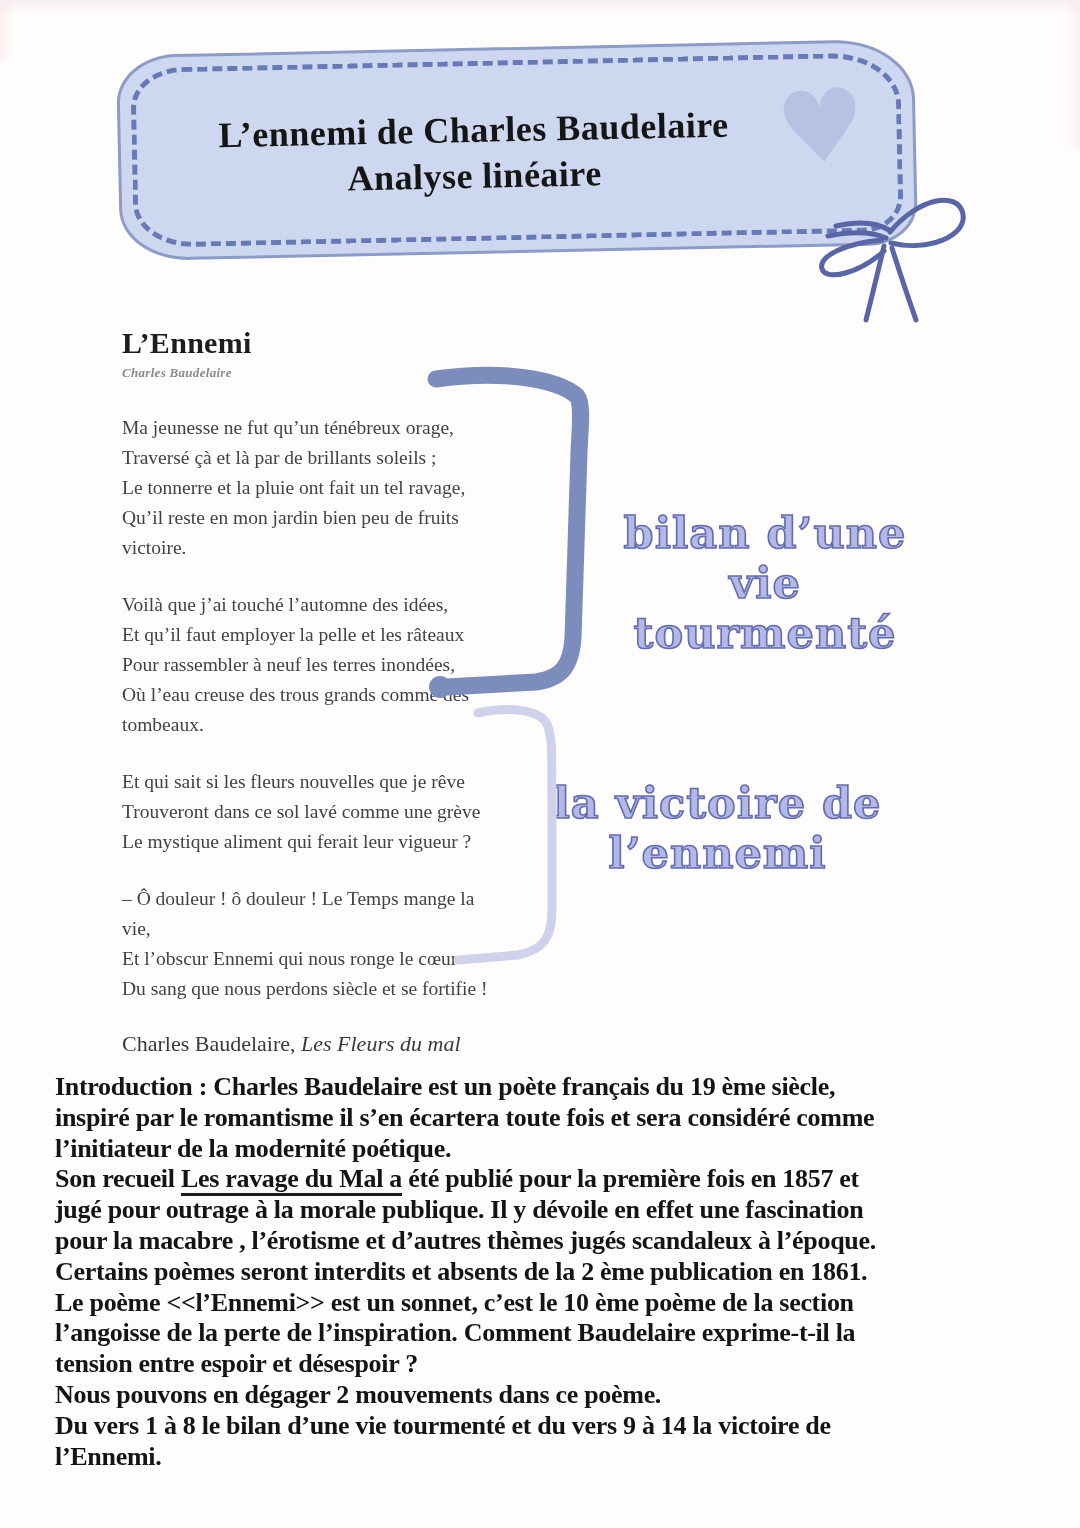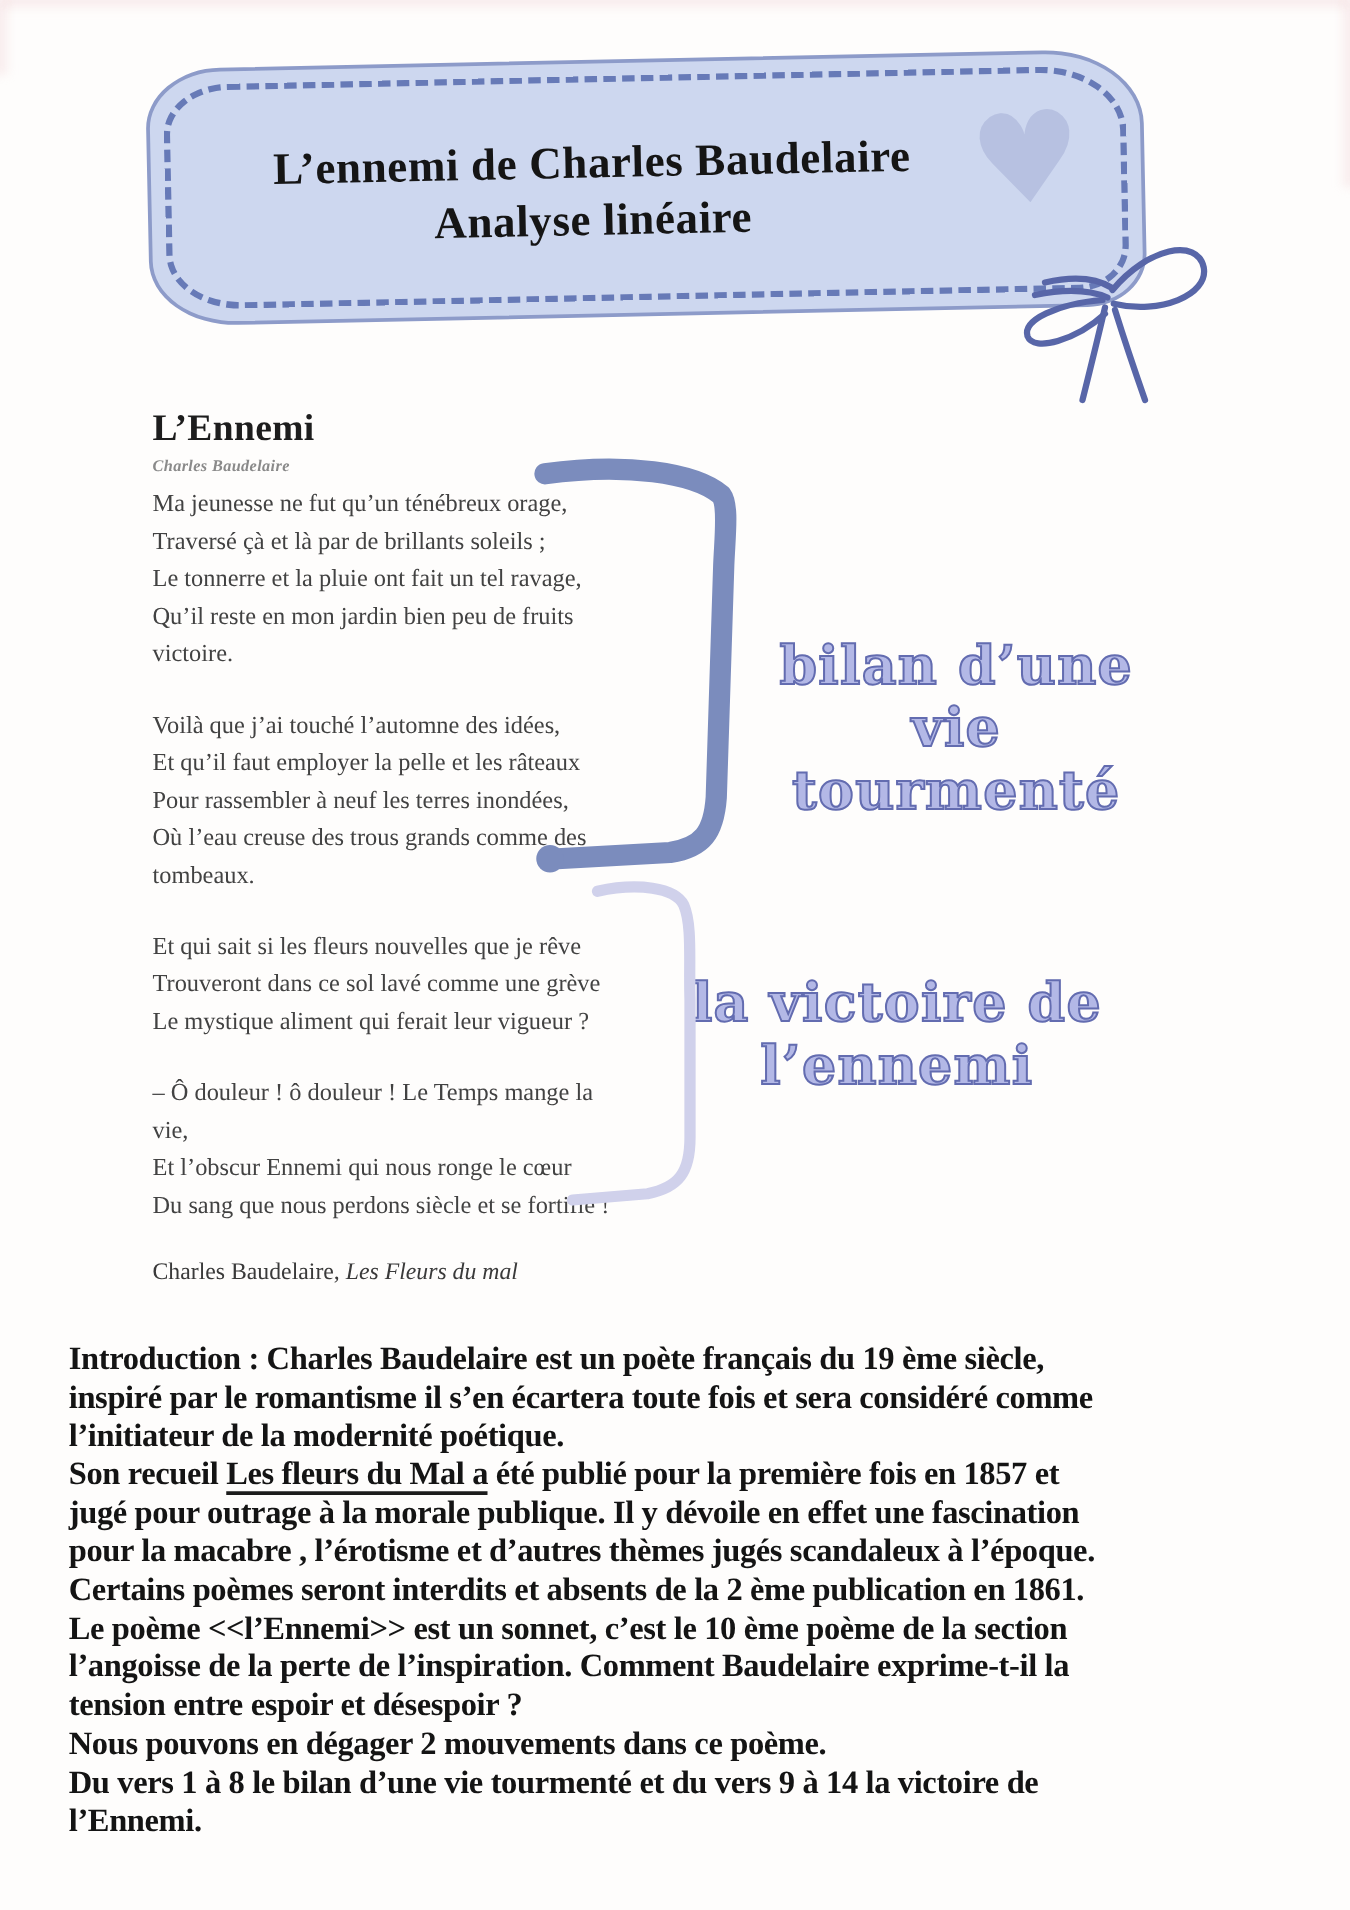--- a/index.html
+++ b/index.html
@@ -65,24 +65,24 @@
   
   .overlay{position:absolute;left:0;top:0;width:1080px;height:1528px;z-index:5;pointer-events:none;}
   .bracket1{stroke:var(--bracket-primary);stroke-width:17;fill:none;stroke-linecap:round;stroke-linejoin:round;}
   .bracket1-dot{fill:var(--bracket-primary);}
   .bracket2{stroke:var(--bracket-secondary);stroke-width:9;fill:none;stroke-linecap:round;stroke-linejoin:round;}
   .bow-stroke{stroke:var(--bow);stroke-width:5;fill:none;stroke-linecap:round;stroke-linejoin:round;}
 
   
   .poem{position:absolute;left:122px;top:326px;width:430px;z-index:2;}
   .poem-title{font-size:30px;font-weight:bold;color:#1d1d1d;letter-spacing:.3px;}
-  .poem-author{font-size:13px;font-style:italic;font-weight:bold;color:#8a8a8a;margin:5px 0 8px 0;letter-spacing:.3px;}
+  .poem-author{font-size:13px;font-style:italic;font-weight:bold;color:#8a8a8a;margin:5px 0 32px 0;letter-spacing:.3px;}
   .stanza{margin-bottom:27px;}
   .poem-line{font-size:19.5px;line-height:30px;color:var(--poem-ink);white-space:nowrap;}
-  .attribution{margin-top:3px;font-size:19px;color:#3a3a3a;white-space:nowrap;}
+  .attribution{margin-top:3px;font-size:22px;color:#3a3a3a;white-space:nowrap;}
   .attribution em{font-style:italic;}
 
   
   .annotation{
     position:absolute;z-index:3;
     text-align:center;
     font-family:"DejaVu Serif","Liberation Serif",serif;
     font-weight:bold;
     font-size:43px;line-height:50px;
     color:var(--annotation-fill);
@@ -181,21 +181,21 @@
   </div>
   <div class="annotation annotation-1">
     <div>bilan d’une vie</div>
     <div>tourmenté</div>
   </div>
 
   <div class="intro">
       <div class="intro-line"><span>Introduction : Charles Baudelaire est un poète français du 19 ème siècle,</span></div>
       <div class="intro-line"><span>inspiré par le romantisme il s’en écartera toute fois et sera considéré comme</span></div>
       <div class="intro-line"><span>l’initiateur de la modernité poétique.</span></div>
-      <div class="intro-line"><span>Son recueil </span><span class="u-line">Les fleurs du Mal a</span><span> été publié pour la première fois en 1857 et</span></div>
+      <div class="intro-line"><span>Son recueil </span><span class="u-line">Les ravage du Mal a</span><span> été publié pour la première fois en 1857 et</span></div>
       <div class="intro-line"><span>jugé pour outrage à la morale publique. Il y dévoile en effet une fascination</span></div>
       <div class="intro-line"><span>pour la macabre , l’érotisme et d’autres thèmes jugés scandaleux à l’époque.</span></div>
       <div class="intro-line"><span>Certains poèmes seront interdits et absents de la 2 ème publication en 1861.</span></div>
       <div class="intro-line"><span>Le poème &lt;&lt;l’Ennemi&gt;&gt; est un sonnet, c’est le 10 ème poème de la section</span></div>
       <div class="intro-line"><span>l’angoisse de la perte de l’inspiration. Comment Baudelaire exprime-t-il la</span></div>
       <div class="intro-line"><span>tension entre espoir et désespoir ?</span></div>
       <div class="intro-line"><span>Nous pouvons en dégager 2 mouvements dans ce poème.</span></div>
       <div class="intro-line"><span>Du vers 1 à 8 le bilan d’une vie tourmenté et du vers 9 à 14 la victoire de</span></div>
       <div class="intro-line"><span>l’Ennemi.</span></div>
     </div>

